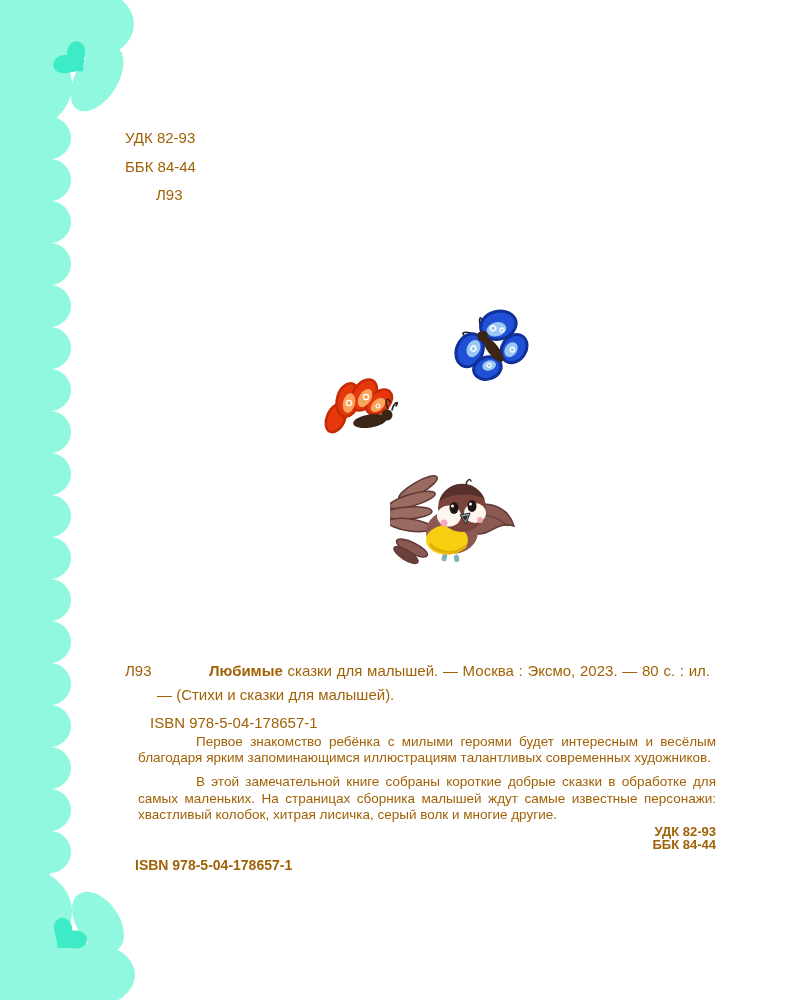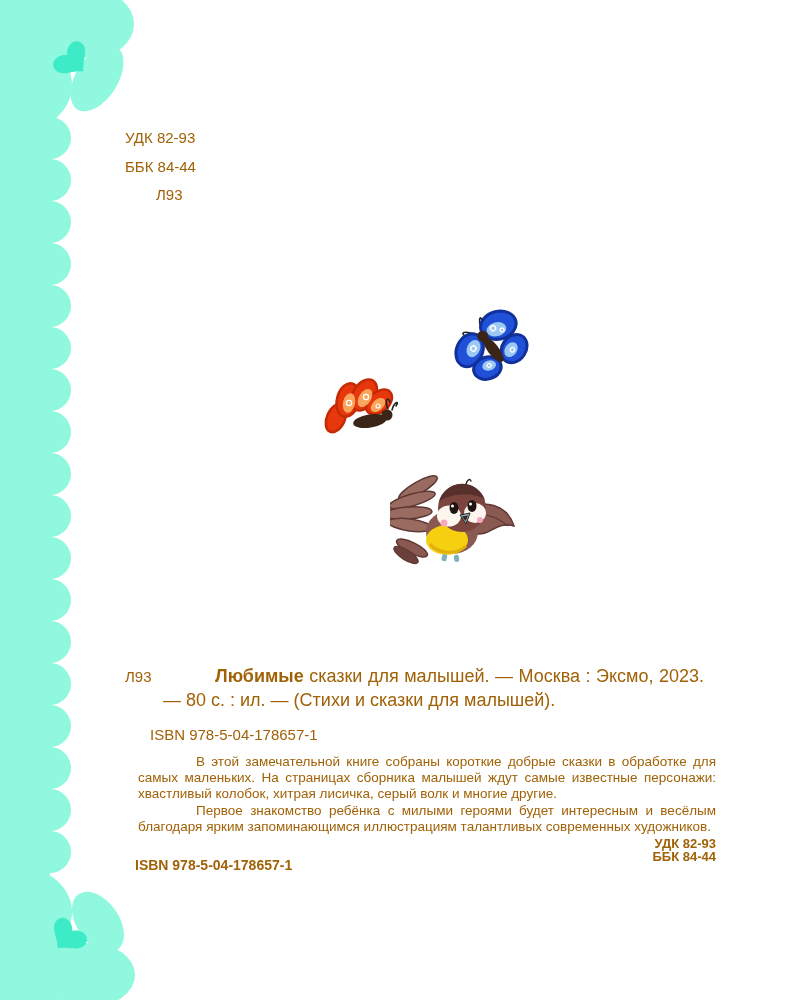--- a/index.html
+++ b/index.html
@@ -9,21 +9,21 @@
   }
   .deco{position:absolute;left:0;top:0;width:800px;height:1000px;pointer-events:none;}
   
   .top-codes{position:absolute;left:125px;top:124px;font-size:15px;}
   .top-codes .line{height:28.5px;line-height:28.5px;white-space:pre;}
   .top-codes .sign{padding-left:31px;}
   
   .imprint{position:absolute;left:138px;top:653px;width:578px;}
   .record-row{position:relative;padding-left:13px;}
   .record-label{position:absolute;left:-13px;top:0;font-size:15px;line-height:23.5px;}
-  .record{margin:12px;font-size:18px;line-height:23.5px;text-indent:52px;text-align:justify;}
+  .record{margin:6px;font-size:15px;line-height:23.5px;text-indent:52px;text-align:justify;}
   .record b{font-weight:bold;}
   .isbn-line{margin:0;padding-left:12px;font-size:15px;line-height:22px;}
   .annot{margin:0;font-size:13.5px;line-height:16.2px;text-align:justify;text-indent:58px;}
   .annot.first{margin-top:8px;}
   .codes-right{margin-top:3px;text-align:right;font-weight:bold;font-size:13px;line-height:12.5px;}
   .codes-right .line{white-space:pre;}
   
   .footer-row{
     position:absolute;left:135px;top:857px;width:583px;display:flex;
     justify-content:space-between;font-weight:bold;font-size:14px;line-height:17px;
@@ -155,22 +155,22 @@
     <div class="line">ББК 84-44</div>
     <div class="line sign">Л93</div>
   </div>
 
   <div class="imprint">
     <div class="record-row">
       <span class="record-label">Л93</span>
       <p class="record"><b>Любимые</b><span> сказки для малышей. — Москва : Эксмо, 2023. — 80 с. : ил. — (Стихи и сказки для малышей).</span></p>
     </div>
     <p class="isbn-line">ISBN 978-5-04-178657-1</p>
+    <p class="annot">Первое знакомство ребёнка с милыми героями будет интересным и весёлым благодаря ярким запоминающимся иллюстрациям талантливых современных художников.</p>
     <p class="annot first">В этой замечательной книге собраны короткие добрые сказки в обработке для самых маленьких. На страницах сборника малышей ждут самые известные персонажи: хвастливый колобок, хитрая лисичка, серый волк и многие другие.</p>
-    <p class="annot">Первое знакомство ребёнка с милыми героями будет интересным и весёлым благодаря ярким запоминающимся иллюстрациям талантливых современных художников.</p>
     <div class="codes-right">
       <div class="line">УДК 82-93</div>
       <div class="line">ББК 84-44</div>
     </div>
   </div>
 
   <div class="footer-row">
     <span>ISBN 978-5-04-178657-1</span>
   </div>
 

